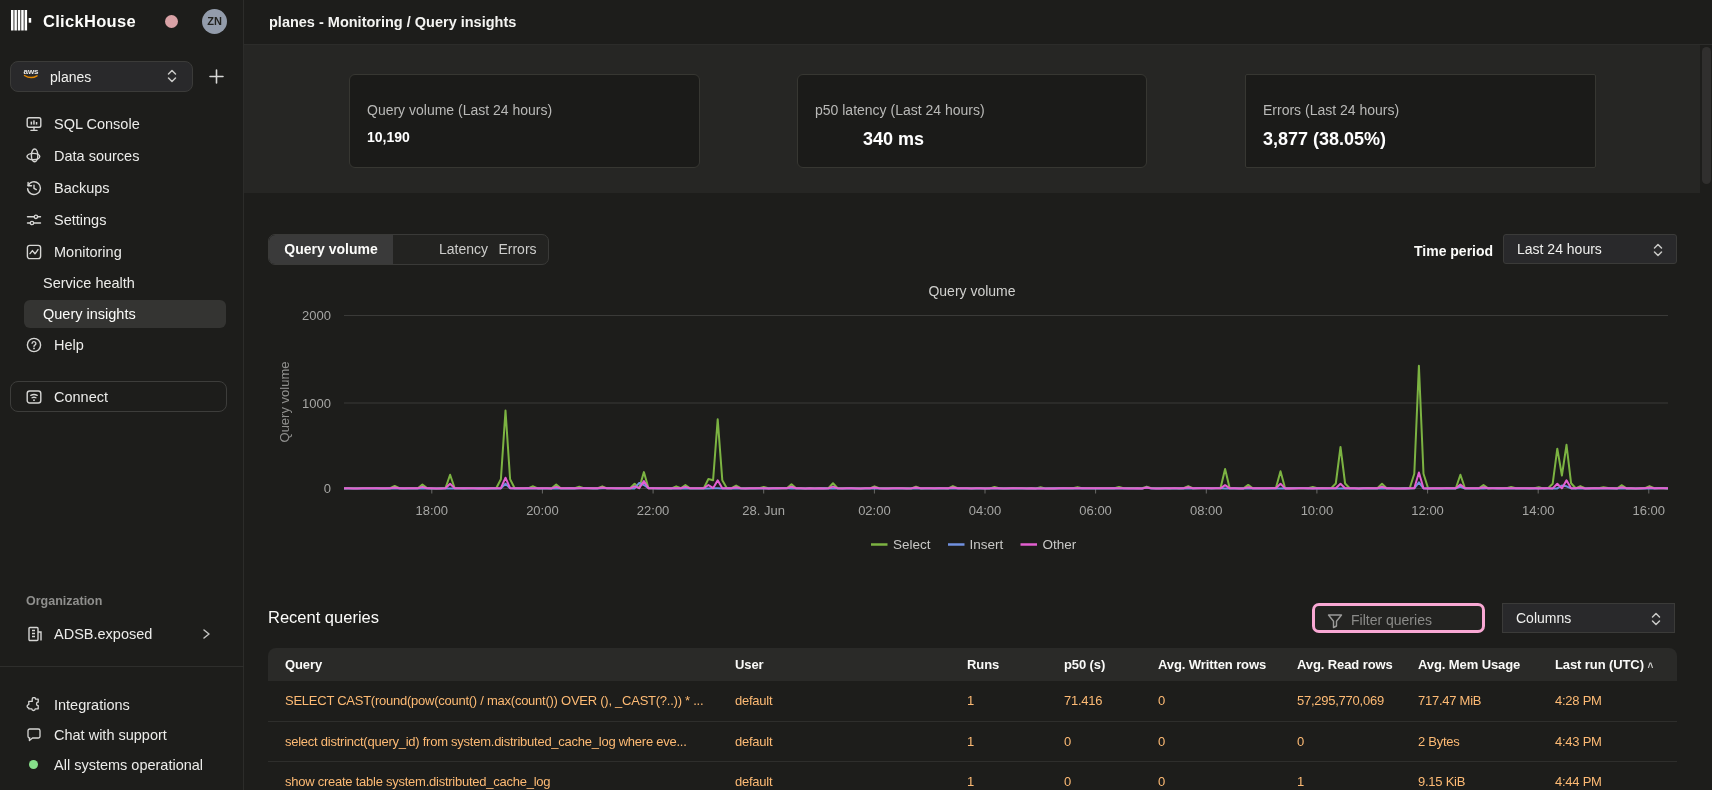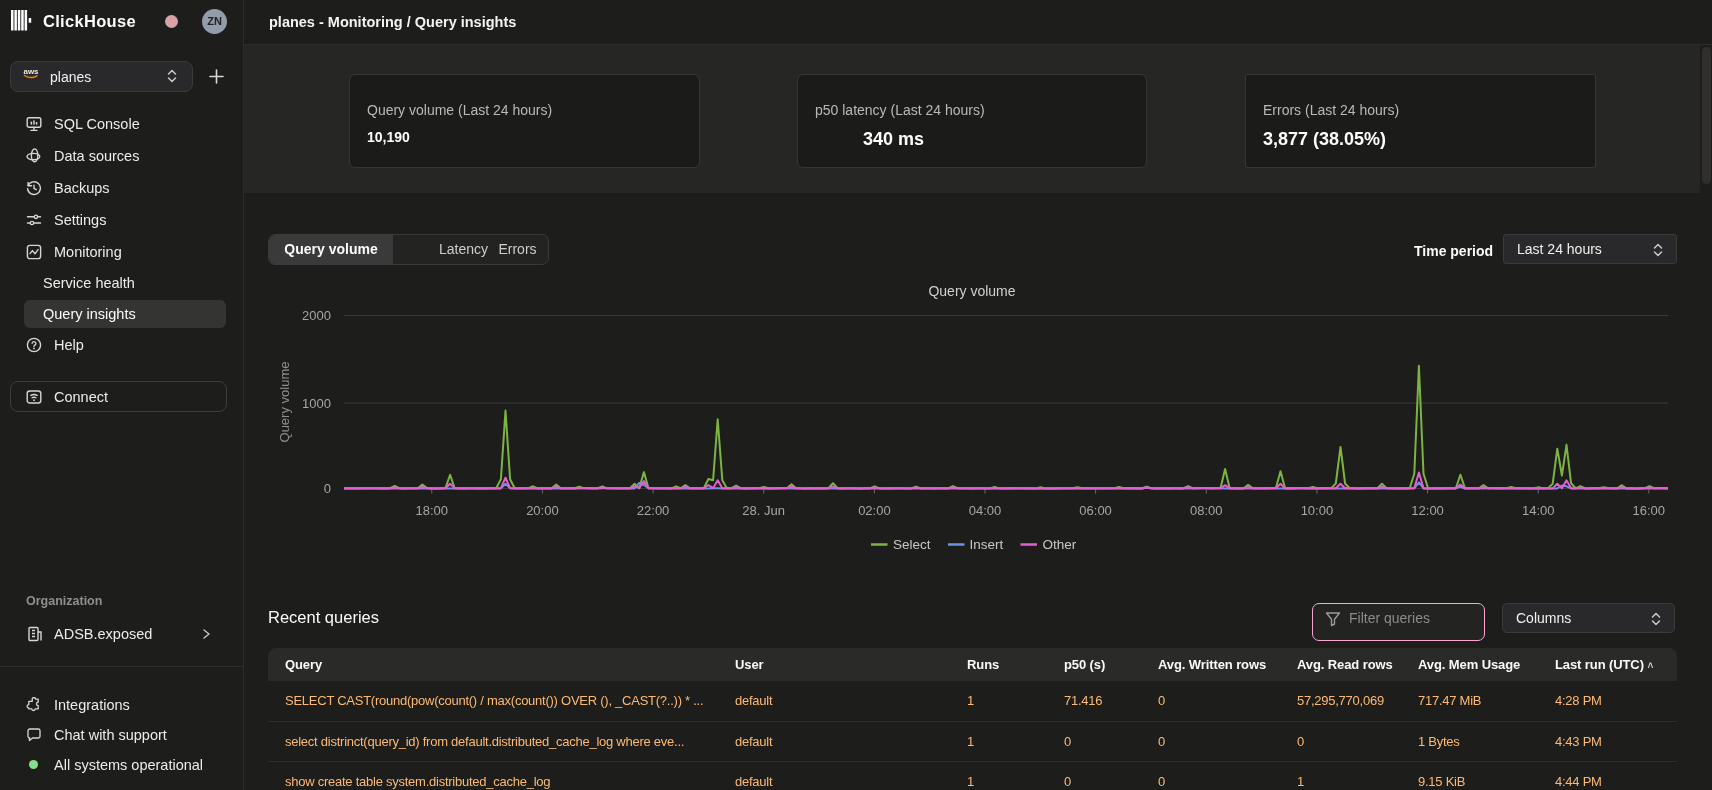--- a/index.html
+++ b/index.html
@@ -195,27 +195,27 @@
   <polyline points="100.0,216.2 104.6,216.2 109.2,216.4 113.8,216.4 118.5,216.2 123.1,216.2 127.7,216.2 132.3,216.3 136.9,216.2 141.5,216.2 146.1,216.3 150.7,215.5 155.4,216.3 160.0,216.3 164.6,216.2 169.2,216.2 173.8,216.2 178.4,214.9 183.0,216.3 187.7,216.3 192.3,216.4 196.9,216.4 201.5,216.3 206.1,211.7 210.7,216.3 215.3,216.2 219.9,216.3 224.6,216.3 229.2,216.3 233.8,216.4 238.4,216.3 243.0,216.4 247.6,216.3 252.2,216.2 256.9,216.2 261.5,205.7 266.1,216.2 270.7,216.2 275.3,216.2 279.9,216.2 284.5,216.2 289.1,216.2 293.8,216.3 298.4,216.2 303.0,216.2 307.6,216.4 312.2,214.9 316.8,216.2 321.4,216.3 326.0,216.3 330.7,216.3 335.3,216.2 339.9,216.3 344.5,216.2 349.1,216.3 353.7,216.2 358.3,215.5 363.0,216.3 367.6,216.3 372.2,216.2 376.8,216.2 381.4,216.3 386.0,216.3 390.6,214.3 395.2,216.2 399.9,209.1 404.5,216.2 409.1,216.3 413.7,216.2 418.3,216.3 422.9,216.2 427.5,216.2 432.2,216.3 436.8,216.3 441.4,214.9 446.0,216.3 450.6,216.3 455.2,216.3 459.8,216.3 464.4,213.0 469.1,216.2 473.7,208.3 478.3,216.2 482.9,216.2 487.5,216.2 492.1,215.2 496.7,216.2 501.4,216.4 506.0,216.2 510.6,216.3 515.2,216.3 519.8,216.2 524.4,216.4 529.0,216.3 533.6,216.2 538.3,216.3 542.9,216.3 547.5,214.8 552.1,216.3 556.7,216.2 561.3,216.4 565.9,216.3 570.6,216.4 575.2,216.2 579.8,216.4 584.4,216.2 589.0,214.6 593.6,216.2 598.2,216.4 602.8,216.3 607.5,216.2 612.1,216.4 616.7,216.4 621.3,216.2 625.9,216.3 630.5,215.6 635.1,216.2 639.7,216.4 644.4,216.4 649.0,216.3 653.6,216.2 658.2,216.2 662.8,216.4 667.4,216.3 672.0,215.6 676.7,216.3 681.3,216.2 685.9,216.2 690.5,216.2 695.1,216.2 699.7,216.2 704.3,216.2 708.9,215.5 713.6,216.3 718.2,216.2 722.8,216.3 727.4,216.4 732.0,216.3 736.6,216.2 741.2,216.4 745.9,216.3 750.5,216.3 755.1,216.3 759.7,216.4 764.3,216.2 768.9,216.3 773.5,216.2 778.1,216.3 782.8,216.4 787.4,216.3 792.0,216.4 796.6,216.4 801.2,216.4 805.8,216.4 810.4,216.4 815.1,216.2 819.7,216.3 824.3,216.2 828.9,216.2 833.5,216.2 838.1,216.3 842.7,216.3 847.3,216.3 852.0,216.3 856.6,216.2 861.2,216.2 865.8,216.2 870.4,216.3 875.0,216.3 879.6,216.3 884.3,216.4 888.9,216.4 893.5,216.3 898.1,216.4 902.7,215.5 907.3,216.3 911.9,216.4 916.5,216.4 921.2,216.3 925.8,216.3 930.4,216.3 935.0,216.3 939.6,216.3 944.2,215.3 948.8,216.3 953.4,216.2 958.1,216.2 962.7,216.2 967.3,216.3 971.9,216.3 976.5,216.3 981.1,213.2 985.7,216.3 990.4,216.3 995.0,216.4 999.6,216.4 1004.2,215.2 1008.8,216.3 1013.4,216.3 1018.0,216.2 1022.6,216.2 1027.3,216.3 1031.9,216.2 1036.5,211.7 1041.1,216.4 1045.7,216.2 1050.3,216.4 1054.9,216.3 1059.6,216.2 1064.2,216.2 1068.8,216.4 1073.4,216.3 1078.0,216.3 1082.6,216.3 1087.2,216.3 1091.8,216.3 1096.5,211.7 1101.1,216.3 1105.7,216.3 1110.3,216.2 1114.9,216.4 1119.5,216.2 1124.1,216.3 1128.8,216.3 1133.4,216.3 1138.0,214.8 1142.6,216.2 1147.2,216.3 1151.8,216.4 1156.4,216.4 1161.0,216.4 1165.7,216.2 1170.3,216.2 1174.9,200.5 1179.5,216.2 1184.1,216.4 1188.7,216.2 1193.3,216.2 1198.0,216.2 1202.6,216.3 1207.2,216.3 1211.8,216.3 1216.4,212.6 1221.0,216.3 1225.6,216.3 1230.2,216.3 1234.9,216.2 1239.5,215.2 1244.1,216.2 1248.7,216.2 1253.3,216.3 1257.9,216.3 1262.5,216.3 1267.1,216.3 1271.8,216.3 1276.4,216.2 1281.0,216.2 1285.6,216.3 1290.2,216.2 1294.8,216.4 1299.4,216.3 1304.1,216.2 1308.7,216.4 1313.3,211.7 1317.9,216.4 1322.5,208.3 1327.1,216.2 1331.7,216.2 1336.3,215.5 1341.0,216.4 1345.6,216.3 1350.2,216.3 1354.8,216.2 1359.4,216.2 1364.0,216.3 1368.6,216.3 1373.3,216.4 1377.9,215.3 1382.5,216.2 1387.1,216.2 1391.7,216.4 1396.3,216.3 1400.9,216.2 1405.5,215.6 1410.2,216.2 1414.8,216.3 1419.4,216.2 1424.0,216.3" fill="none" stroke="#e35fd1" stroke-width="2" stroke-linejoin="round"></polyline>
   <line x1="627.0" y1="272.5" x2="643.5" y2="272.5" stroke="#7cb342" stroke-width="2.5"></line>
   <text x="649.0" y="277.0" font-size="13.5" fill="#c8c8c6" font-family="Liberation Sans">Select</text>
   <line x1="704.0" y1="272.5" x2="720.5" y2="272.5" stroke="#7191e0" stroke-width="2.5"></line>
   <text x="725.5" y="277.0" font-size="13.5" fill="#c8c8c6" font-family="Liberation Sans">Insert</text>
   <line x1="776.5" y1="272.5" x2="793.0" y2="272.5" stroke="#e35fd1" stroke-width="2.5"></line>
   <text x="798.5" y="277.0" font-size="13.5" fill="#c8c8c6" font-family="Liberation Sans">Other</text>
   </svg>
 
   <div class="abs" style="left:268px;top:608px;font-size:16.5px;font-weight:normal;color:#fbfbf9;">Recent queries</div>
-  <div class="abs" style="left:1312px;top:603px;width:173px;height:38px;background:#232321;border:1px solid #f9a8d4;border-radius:7px;">
+  <div class="abs" style="left:1312px;top:603px;width:173px;height:30px;background:#232321;border:3px solid #f9a8d4;border-radius:7px;">
     <svg class="abs" style="left:12px;top:7px;" width="16" height="16" viewBox="0 0 16 16">
       <path d="M1.5 2 h13 L9.5 8.2 V13 l-3 1.5 V8.2 Z" stroke="#9b9b99" stroke-width="1.4" fill="none" stroke-linejoin="round"></path>
     </svg>
     <div class="abs" style="left:36px;top:6px;font-size:14px;color:#8b8b89;">Filter queries</div>
   </div>
-  <div class="abs" style="left:1502px;top:603px;width:173px;height:30px;background:#29292b;border:1px solid #3b3b39;border-radius:5px;padding-left:20px;">
+  <div class="abs" style="left:1502px;top:603px;width:173px;height:30px;background:#29292b;border:1px solid #3b3b39;border-radius:0;padding-left:20px;">
     <div class="abs" style="left:13px;top:6px;font-size:14px;color:#f0f0ee;">Columns</div>
     <svg class="abs" style="left:147px;top:7px;" width="12" height="16" viewBox="0 0 12 16">
       <path d="M2.5 6 L6 2.5 L9.5 6" stroke="#c9c9c7" stroke-width="1.5" fill="none" stroke-linecap="round" stroke-linejoin="round"></path>
       <path d="M2.5 10 L6 13.5 L9.5 10" stroke="#c9c9c7" stroke-width="1.5" fill="none" stroke-linecap="round" stroke-linejoin="round"></path>
     </svg>
   </div>
 
   <div class="abs" style="left:268px;top:648px;width:1409px;height:142px;border-radius:8px 8px 0 0;overflow:hidden;">
     <table style="border-collapse:collapse;table-layout:fixed;width:1409px;font-family:'Liberation Sans',sans-serif;">
       <colgroup>
@@ -243,27 +243,27 @@
         <td class="c" style="padding-left:17px;">SELECT CAST(round(pow(count() / max(count()) OVER (), _CAST(?..)) * ...</td>
         <td class="c">default</td>
             <td class="c">1</td>
             <td class="c">71.416</td>
             <td class="c">0</td>
         <td class="c">57,295,770,069</td>
             <td class="c">717.47 MiB</td>
             <td class="c">4:28 PM</td>
       </tr>
       <tr style="height:40px;border-bottom:1px solid #2e2e2c;">
-        <td class="c" style="padding-left:17px;">select distrinct(query_id) from default.distributed_cache_log where eve...</td>
+        <td class="c" style="padding-left:17px;">select distrinct(query_id) from system.distributed_cache_log where eve...</td>
         <td class="c">default</td>
             <td class="c">1</td>
             <td class="c">0</td>
             <td class="c">0</td>
         <td class="c">0</td>
-            <td class="c">1 Bytes</td>
+            <td class="c">2 Bytes</td>
             <td class="c">4:43 PM</td>
       </tr>
       <tr style="height:40px;">
         <td class="c" style="padding-left:17px;">show create table system.distributed_cache_log</td>
         <td class="c">default</td>
             <td class="c">1</td>
             <td class="c">0</td>
             <td class="c">0</td>
         <td class="c">1</td>
             <td class="c">9.15 KiB</td>

